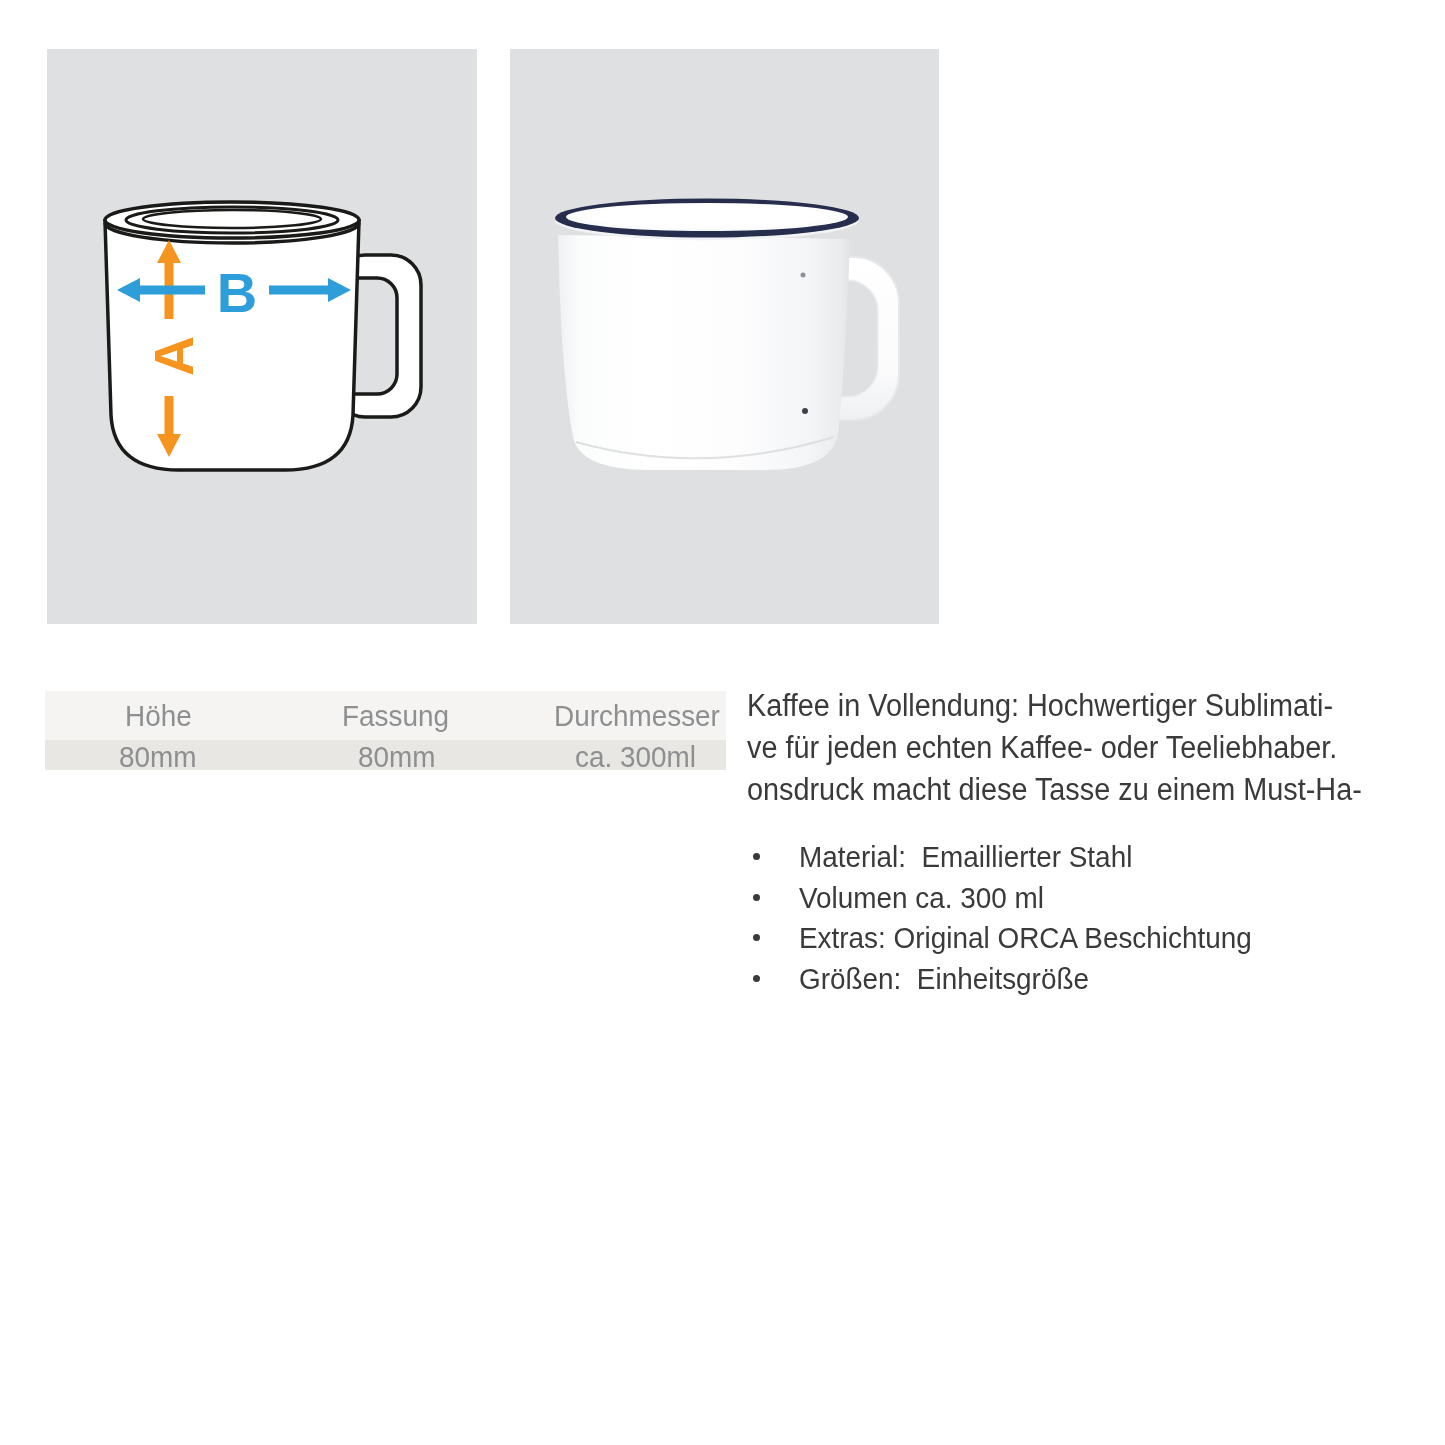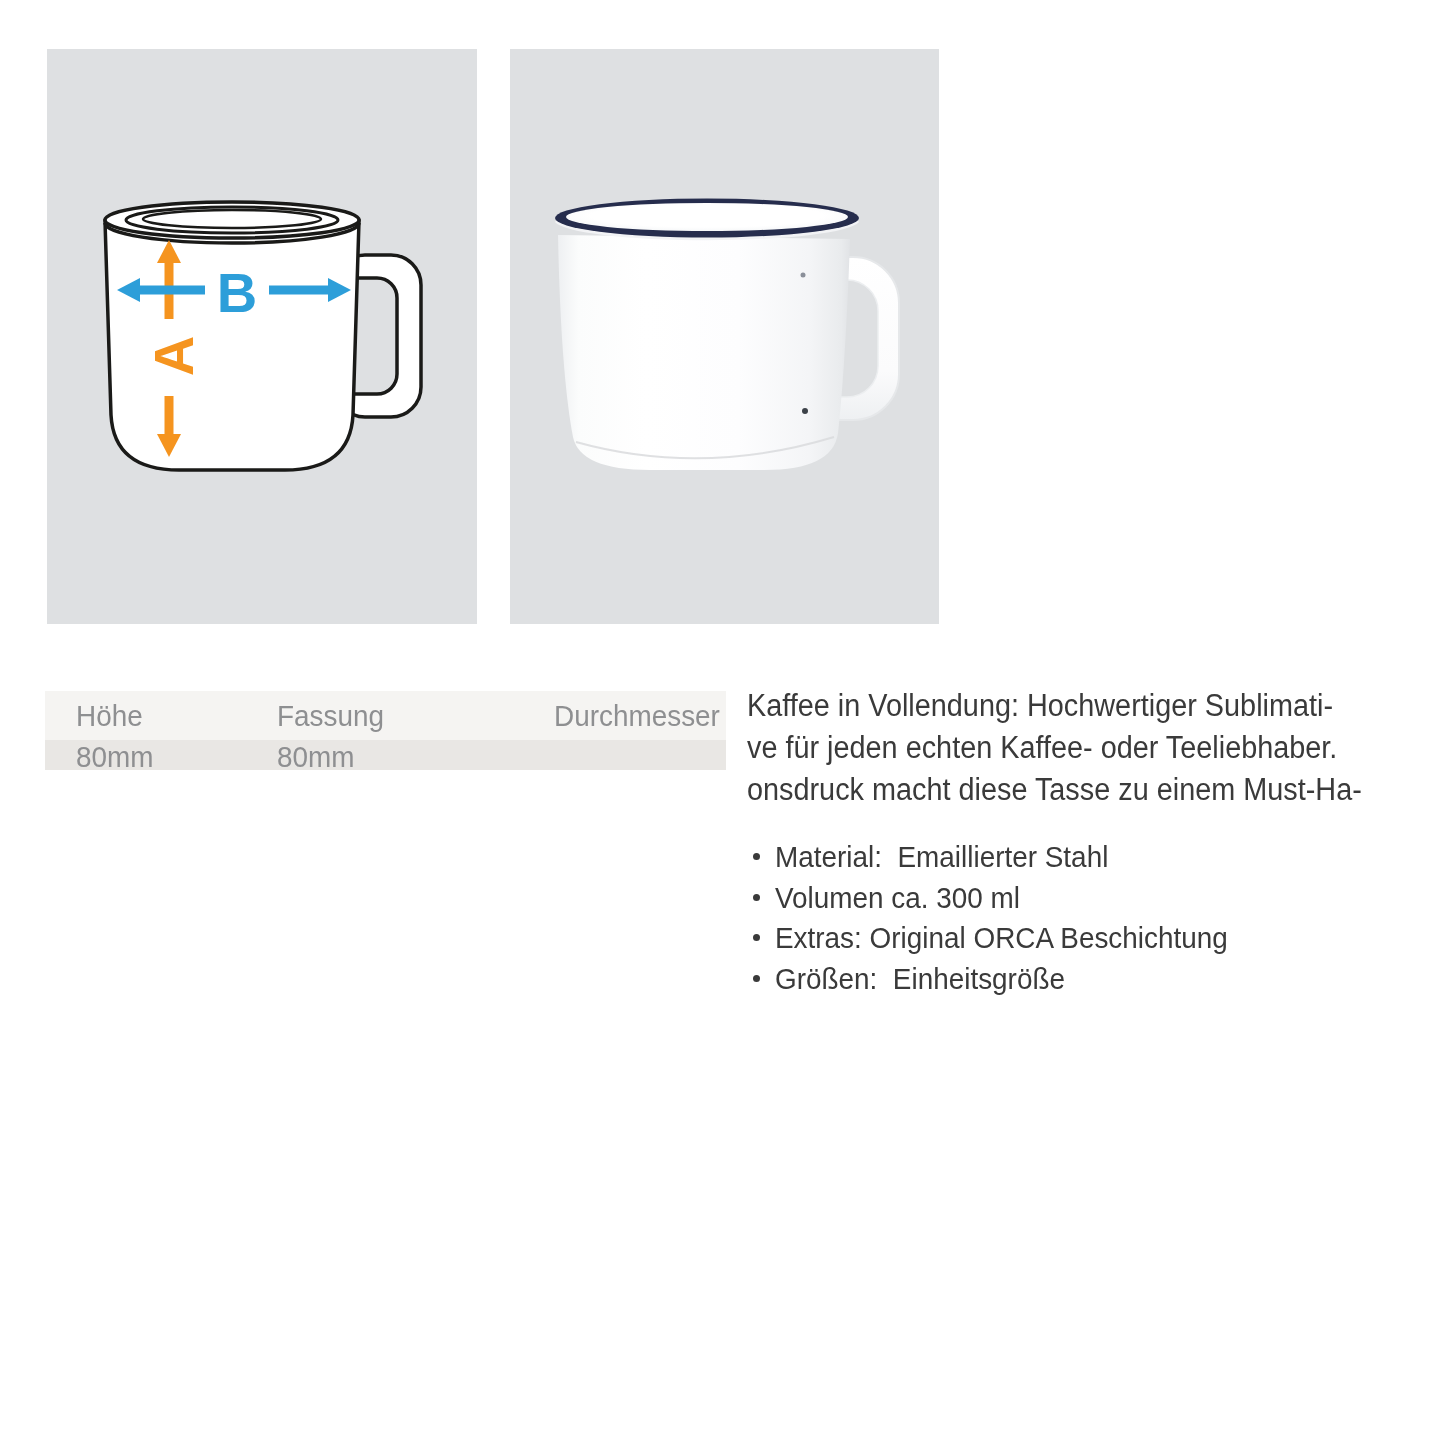--- a/index.html
+++ b/index.html
@@ -18,28 +18,28 @@
   
   .cond{display:inline-block;transform:scaleX(0.93);transform-origin:0 50%;white-space:pre;}
 
   
   .size-table{position:absolute;left:45px;top:691px;width:681px;}
   .size-row{display:grid;grid-template-columns:201px 277px 1fr;}
   .size-row.header{height:49px;background:var(--table-header-bg,#f5f4f2);}
   .size-row.values{height:30px;background:var(--table-row-bg,#e9e7e4);}
   .size-cell{
     display:flex;align-items:center;padding-left:31px;
-    font-size:30px;color:var(--table-text,#8e8f91);
+    font-size:30px;color:var(--table-text,#8e8f91);justify-content:center;
   }
 
   
   .description{position:absolute;left:747px;top:685px;width:660px;color:var(--body-text,#3a3a3a);}
   .intro-line{font-size:31px;line-height:42px;}
   .bullet-list{list-style:none;margin:26px 0 0 0;padding:0;}
-  .bullet-item{display:flex;align-items:flex-start;padding-left:6px;font-size:30px;line-height:40.5px;}
+  .bullet-item{display:flex;align-items:flex-start;padding-left:6px;font-size:30px;line-height:40.5px;gap:24px;}
   .dot{flex:0 0 auto;width:7px;height:7px;border-radius:50%;background:var(--body-text,#3a3a3a);margin:16px 15px 0 0;}
 </style>
 </head>
 <body>
 
 <div class="panel panel-left">
   <svg viewBox="0 0 430 575">
 
     <g>
       <rect x="288" y="206" width="86" height="162" rx="30" fill="#ffffff" stroke="var(--outline-black,#1a1a18)" stroke-width="3.5"></rect>
@@ -130,20 +130,23 @@
         <span class="cond">Durchmesser</span>
       </div>
   </div>
   <div class="size-row values">
     <div class="size-cell">
         <span class="cond">80mm</span>
       </div>
     <div class="size-cell">
         <span class="cond">80mm</span>
       </div>
+    <div class="size-cell">
+        <span class="cond">ca. 300ml</span>
+      </div>
   </div>
 </div>
 
 <div class="description">
   <div class="intro-line"><span class="cond">Kaffee in Vollendung: Hochwertiger Sublimati-</span></div>
   <div class="intro-line"><span class="cond">ve für jeden echten Kaffee- oder Teeliebhaber.</span></div>
   <div class="intro-line"><span class="cond">onsdruck macht diese Tasse zu einem Must-Ha-</span></div>
   <ul class="bullet-list">
     <li class="bullet-item">
         <span class="dot"></span>

